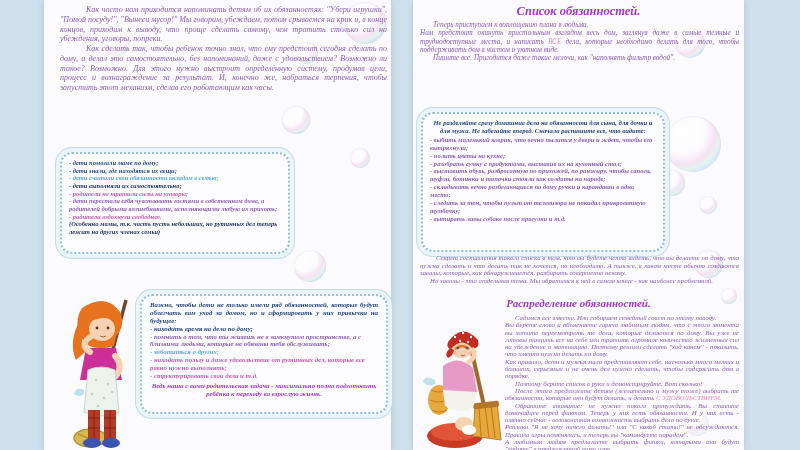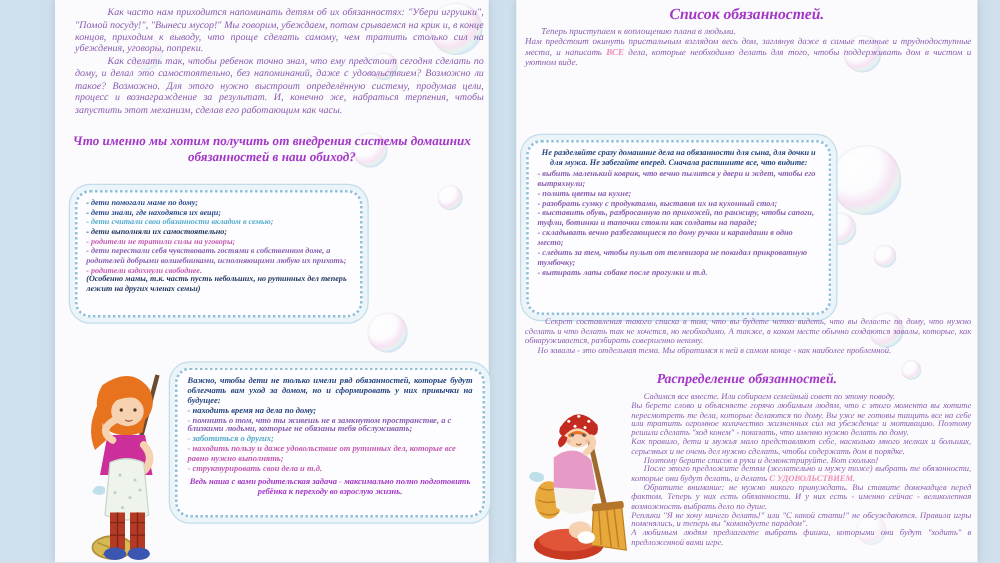--- a/index.html
+++ b/index.html
@@ -3,33 +3,33 @@
 <meta charset="utf-8">
 <style>
   html,body{margin:0;padding:0;}
   body{
     width:800px;height:450px;position:relative;overflow:hidden;
     background:#cfe0ec;
     font-family:"Liberation Serif","DejaVu Serif",serif;
   }
   .page{position:absolute;top:0;height:450px;background:#fbfafd;box-shadow:0 0 6px rgba(120,150,175,.35);}
   #left-page{left:44px;width:347px;}
-  #right-page{left:413px;width:331px;padding-left:38px;}
+  #right-page{left:413px;width:331px;}
 
   .bubble{position:absolute;border-radius:50%;pointer-events:none;
     background:
       radial-gradient(circle at 32% 28%, rgba(255,255,255,.95) 0%, rgba(255,255,255,.25) 40%,
       rgba(238,184,224,.35) 58%, rgba(182,226,203,.30) 68%,
       rgba(168,214,242,.45) 76%, rgba(255,255,255,.05) 82%, rgba(255,255,255,0) 86%);
     box-shadow:inset 0 0 2px rgba(180,160,210,.4);}
 
   p{margin:0;}
   .body-text{font-style:italic;color:#8a5fb0;text-align:justify;}
   .body-text p{text-indent:16px;}
-  .hl{color:#ef8fb8;font-weight:bold;font-style:italic;}
+  .hl{color:#ef8fb8;font-weight:normal;font-style:italic;}
 
   .intro-left{position:absolute;left:16px;right:4px;top:5px;font-size:8px;line-height:1.22;}
   .intro-left p{text-indent:26px;}
 
   .heading-purple{position:absolute;text-align:center;color:#a338c6;font-weight:bold;font-style:italic;}
   #heading1{left:6px;right:6px;top:107px;font-size:10.5px;line-height:1.28;}
 
   .lace-box{
     position:absolute;background:#fdfdff;
     border:2px dotted #8fc0d8;border-radius:12px;
@@ -68,21 +68,20 @@
   <div class="bubble" style="left:306px;top:148px;width:20px;height:20px;"></div>
   <div class="bubble" style="left:250px;top:250px;width:32px;height:32px;"></div>
   <div class="bubble" style="left:306px;top:300px;width:22px;height:22px;"></div>
 
   <div class="body-text intro-left">
     <p>Как часто нам приходится напоминать детям об их обязанностях: "Убери игрушки", "Помой посуду!", "Вынеси мусор!" Мы говорим, убеждаем, потом срываемся на крик и, в конце концов, приходим к выводу, что проще сделать самому, чем тратить столько сил на убеждения, уговоры, попреки.</p>
     <p>Как сделать так, чтобы ребенок точно знал, что ему предстоит сегодня сделать по дому, и делал это самостоятельно, без напоминаний, даже с удовольствием? Возможно ли такое? Возможно. Для этого нужно выстроит определённую систему, продумав цели, процесс и вознаграждение за результат. И, конечно же, набраться терпения, чтобы запустить этот механизм, сделав его работающим как часы.</p>
   </div>
 
   <div class="heading-purple" id="heading1">
-    <p>Что именно мы хотим получить от внедрения системы домашних обязанностей в наш обиход?</p>
   </div>
 
   <div class="lace-box" id="wish-box">
     <div class="item" style="color: rgb(42, 74, 138);">- дети помогали маме по дому;</div>
     <div class="item" style="color: rgb(42, 74, 138);">- дети знали, где находятся их вещи;</div>
     <div class="item" style="color: rgb(85, 170, 203);">- дети считали свои обязанности вкладом в семью;</div>
     <div class="item" style="color: rgb(35, 53, 95);">- дети выполняли их самостоятельно;</div>
     <div class="item" style="color: rgb(196, 90, 176);">- родители не тратили силы на уговоры;</div>
     <div class="item" style="color: rgb(138, 95, 176);">- дети перестали себя чувствовать гостями в собственном доме, а родителей добрыми волшебниками, исполняющими любую их прихоть;</div>
     <div class="item" style="color: rgb(196, 90, 176);">- родители вздохнули свободнее.</div>
@@ -138,20 +137,21 @@
   <div class="bubble" style="left:286px;top:196px;width:18px;height:18px;"></div>
   <div class="bubble" style="left:282px;top:250px;width:28px;height:28px;"></div>
   <div class="bubble" style="left:308px;top:288px;width:16px;height:16px;"></div>
   <div class="bubble" style="left:272px;top:412px;width:24px;height:24px;opacity:.6;"></div>
 
   <div class="heading-purple" id="title1">Список обязанностей.</div>
 
   <div class="body-text sec1">
     <p>Теперь приступаем к воплощению плана в людьми.</p>
     <p class="flush"><span>Нам предстоит окинуть пристальным взглядом весь дом, заглянув даже в самые темные и труднодоступные места, и написать </span><span class="hl">ВСЕ</span><span> дела, которые необходимо делать для того, чтобы поддерживать дом в чистом и уютном виде.</span></p>
+    <p>Пишите все. Пригодится даже такие мелочи, как "наполнять фильтр водой".</p>
   </div>
 
   <div class="lace-box" id="duty-box">
     <div class="header">Не разделяйте сразу домашние дела на обязанности для сына, для дочки и для мужа. Не забегайте вперед. Сначала распишите все, что видите:</div>
     <div class="item">- выбить маленький коврик, что вечно пылится у двери и ждет, чтобы его вытряхнули;</div>
     <div class="item">- полить цветы на кухне;</div>
     <div class="item">- разобрать сумку с продуктами, выставив их на кухонный стол;</div>
     <div class="item">- выставить обувь, разбросанную по прихожей, по ранжиру, чтобы сапоги, туфли, ботинки и тапочки стояли как солдаты на параде;</div>
     <div class="item">- складывать вечно разбегающиеся по дому ручки и карандаши в одно место;</div>
     <div class="item">- следить за тем, чтобы пульт от телевизора не покидал прикроватную тумбочку;</div>

